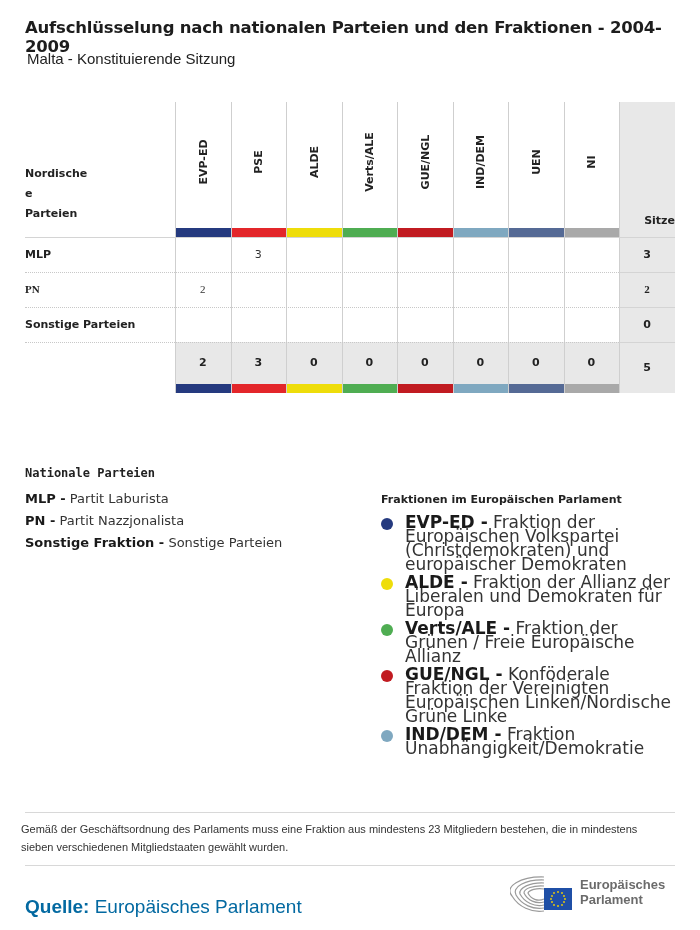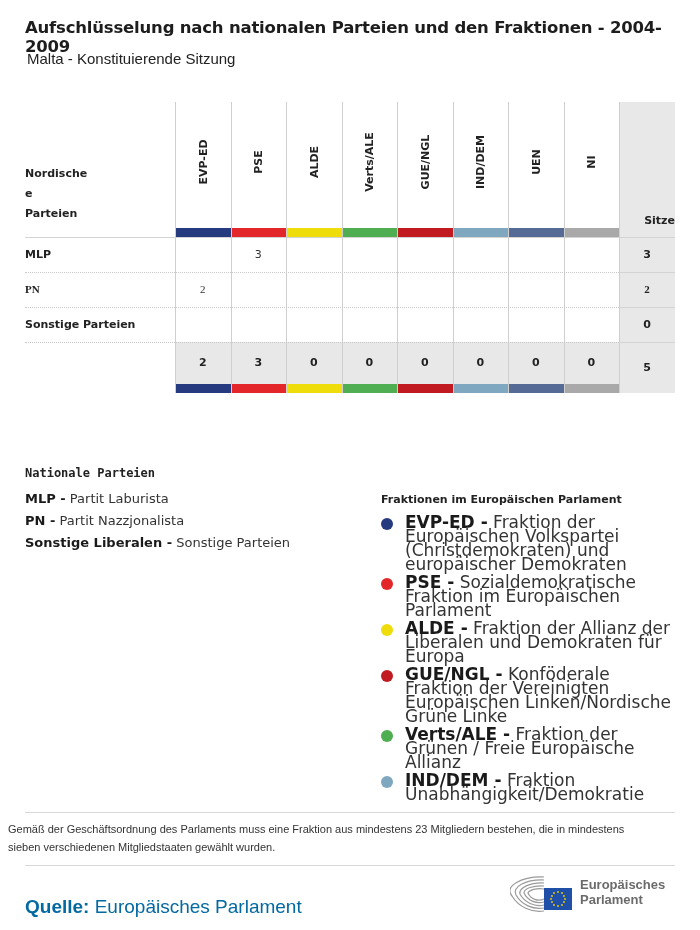--- a/index.html
+++ b/index.html
@@ -33,21 +33,21 @@
   .leg-left h3 { font-family: "DejaVu Sans Mono", "Liberation Mono", monospace; font-size: 12px; font-weight: bold; margin-bottom: 8px; color: #222; }
   .leg-left .item { font-size: 13px; line-height: 22px; color: #333; }
   .leg-left .item b { color: #1a1a1a; }
   .leg-right { position: absolute; left: 381px; top: 466px; width: 300px; margin-top: 27px; }
   .leg-right h3 { font-size: 11px; font-weight: bold; color: #222; margin-bottom: 9px; }
   .leg-right .item { position: relative; padding-left: 24px; font-size: 17px; line-height: 14px; color: #333; margin-bottom: 4px; }
   .leg-right .item b { color: #1a1a1a; }
   .dot { position: absolute; left: 0; top: 3px; width: 12px; height: 12px; border-radius: 50%; }
 
   .hr { position: absolute; left: 25px; width: 650px; border-top: 1px solid #d8d8d8; }
-  .note { position: absolute; left: 8px; top: 820px; width: 650px; font-size: 11px; line-height: 18px; color: #333; font-family: "Liberation Sans", sans-serif; }
+  .note { position: absolute; left: 21px; top: 820px; width: 650px; font-size: 11px; line-height: 18px; color: #333; font-family: "Liberation Sans", sans-serif; }
   .source { position: absolute; left: 25px; top: 896px; font-size: 19px; color: #0369a1; font-family: "Liberation Sans", sans-serif; }
   .source b { font-weight: bold; }
   .logo { position: absolute; left: 510px; top: 874px; width: 170px; height: 40px; }
   .logo-text { position: absolute; left: 70px; top: 3px; font-size: 13px; font-weight: bold; line-height: 15px; color: #6b6b6b; font-family: "Liberation Sans", sans-serif; }
 </style>
 </head>
 <body>
 
 <div class="title">Aufschlüsselung nach nationalen Parteien und den Fraktionen - 2004-2009</div>
 <div class="subtitle">Malta - Konstituierende Sitzung</div>
@@ -163,32 +163,31 @@
     <div class="dotline" style="top: 240px;"></div>
     <div class="solidline" style="left: 594px; width: 56px; top: 240px;"></div>
     <div class="grand-total">5</div>
   </div>
 
 <div class="leg-left">
   <h3>Nationale Parteien</h3>
   <div id="natItems">
       <div class="item"><b>MLP -</b> <span>Partit Laburista</span></div>
       <div class="item"><b>PN -</b> <span>Partit Nazzjonalista</span></div>
-      <div class="item"><b>Sonstige Liberalen -</b> <span>Sonstige Parteien</span></div>
+      <div class="item"><b>Sonstige Fraktion -</b> <span>Sonstige Parteien</span></div>
     </div>
 </div>
 
 <div class="leg-right">
   <h3>Fraktionen im Europäischen Parlament</h3>
   <div id="grpItems">
       <div class="item"><span class="dot" style="background: rgb(37, 58, 127);"></span><b>EVP-ED -</b> <span>Fraktion der Europäischen Volkspartei (Christdemokraten) und europäischer Demokraten</span></div>
-      <div class="item"><span class="dot" style="background: rgb(227, 38, 42);"></span><b>PSE -</b> <span>Sozialdemokratische Fraktion im Europäischen Parlament</span></div>
       <div class="item"><span class="dot" style="background: rgb(238, 221, 10);"></span><b>ALDE -</b> <span>Fraktion der Allianz der Liberalen und Demokraten für Europa</span></div>
+      <div class="item"><span class="dot" style="background: rgb(79, 173, 82);"></span><b>Verts/ALE -</b> <span>Fraktion der Grünen / Freie Europäische Allianz</span></div>
       <div class="item"><span class="dot" style="background: rgb(193, 27, 33);"></span><b>GUE/NGL -</b> <span>Konföderale Fraktion der Vereinigten Europäischen Linken/Nordische Grüne Linke</span></div>
-      <div class="item"><span class="dot" style="background: rgb(79, 173, 82);"></span><b>Verts/ALE -</b> <span>Fraktion der Grünen / Freie Europäische Allianz</span></div>
       <div class="item"><span class="dot" style="background: rgb(127, 168, 192);"></span><b>IND/DEM -</b> <span>Fraktion Unabhängigkeit/Demokratie</span></div>
     </div>
 </div>
 
 <div class="hr" style="top:812px"></div>
 <div class="note">Gemäß der Geschäftsordnung des Parlaments muss eine Fraktion aus mindestens 23 Mitgliedern bestehen, die in mindestens sieben verschiedenen Mitgliedstaaten gewählt wurden.</div>
 <div class="hr" style="top:865px"></div>
 
 <div class="source">
   <b>Quelle:</b>

